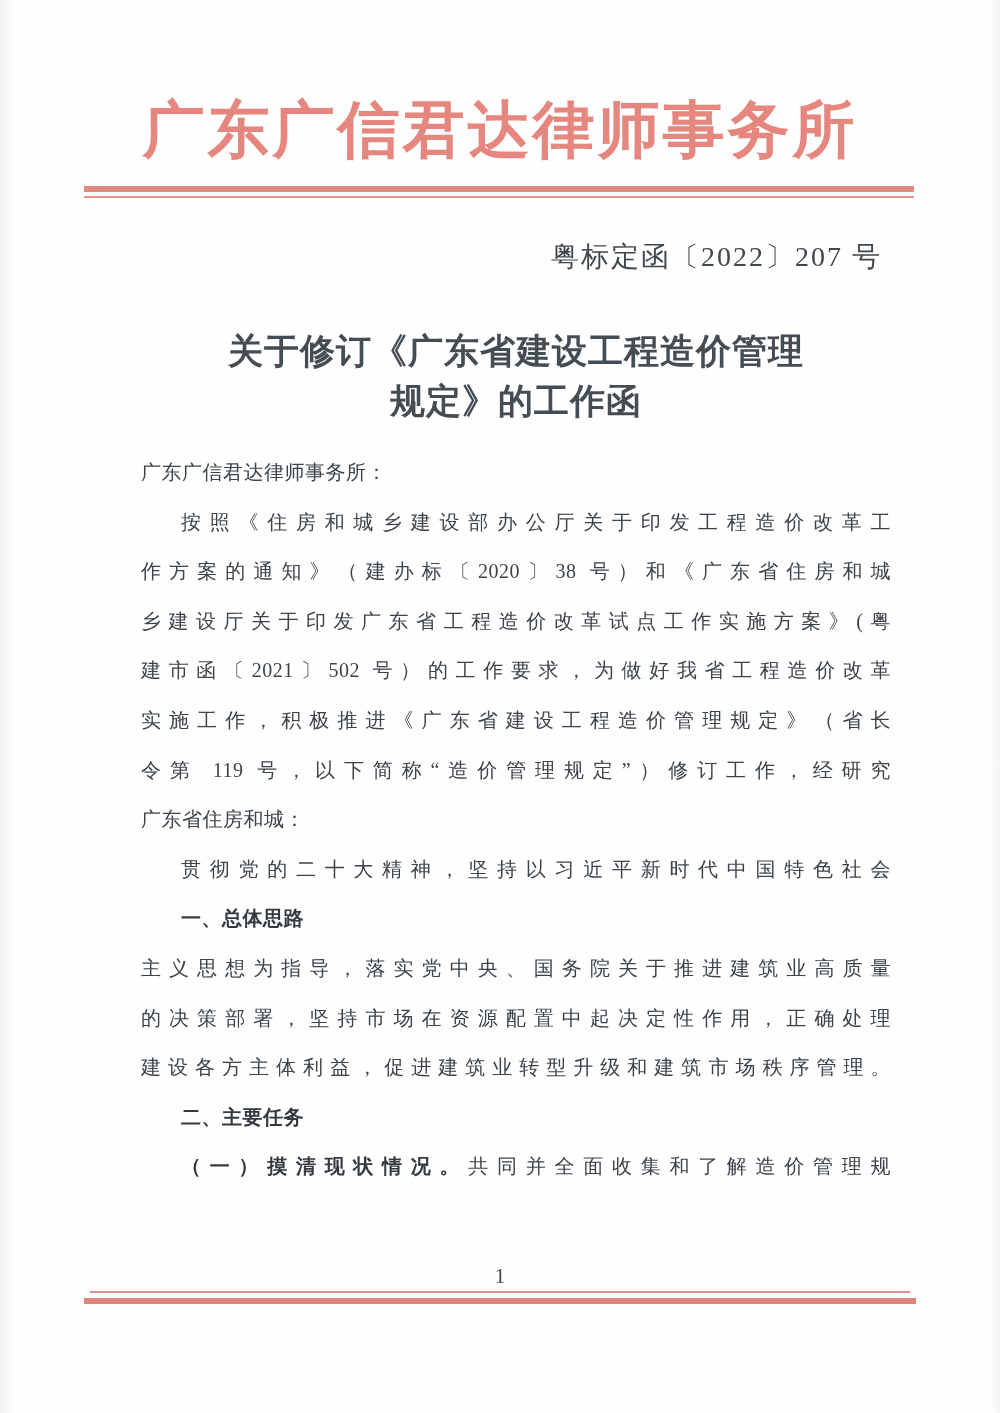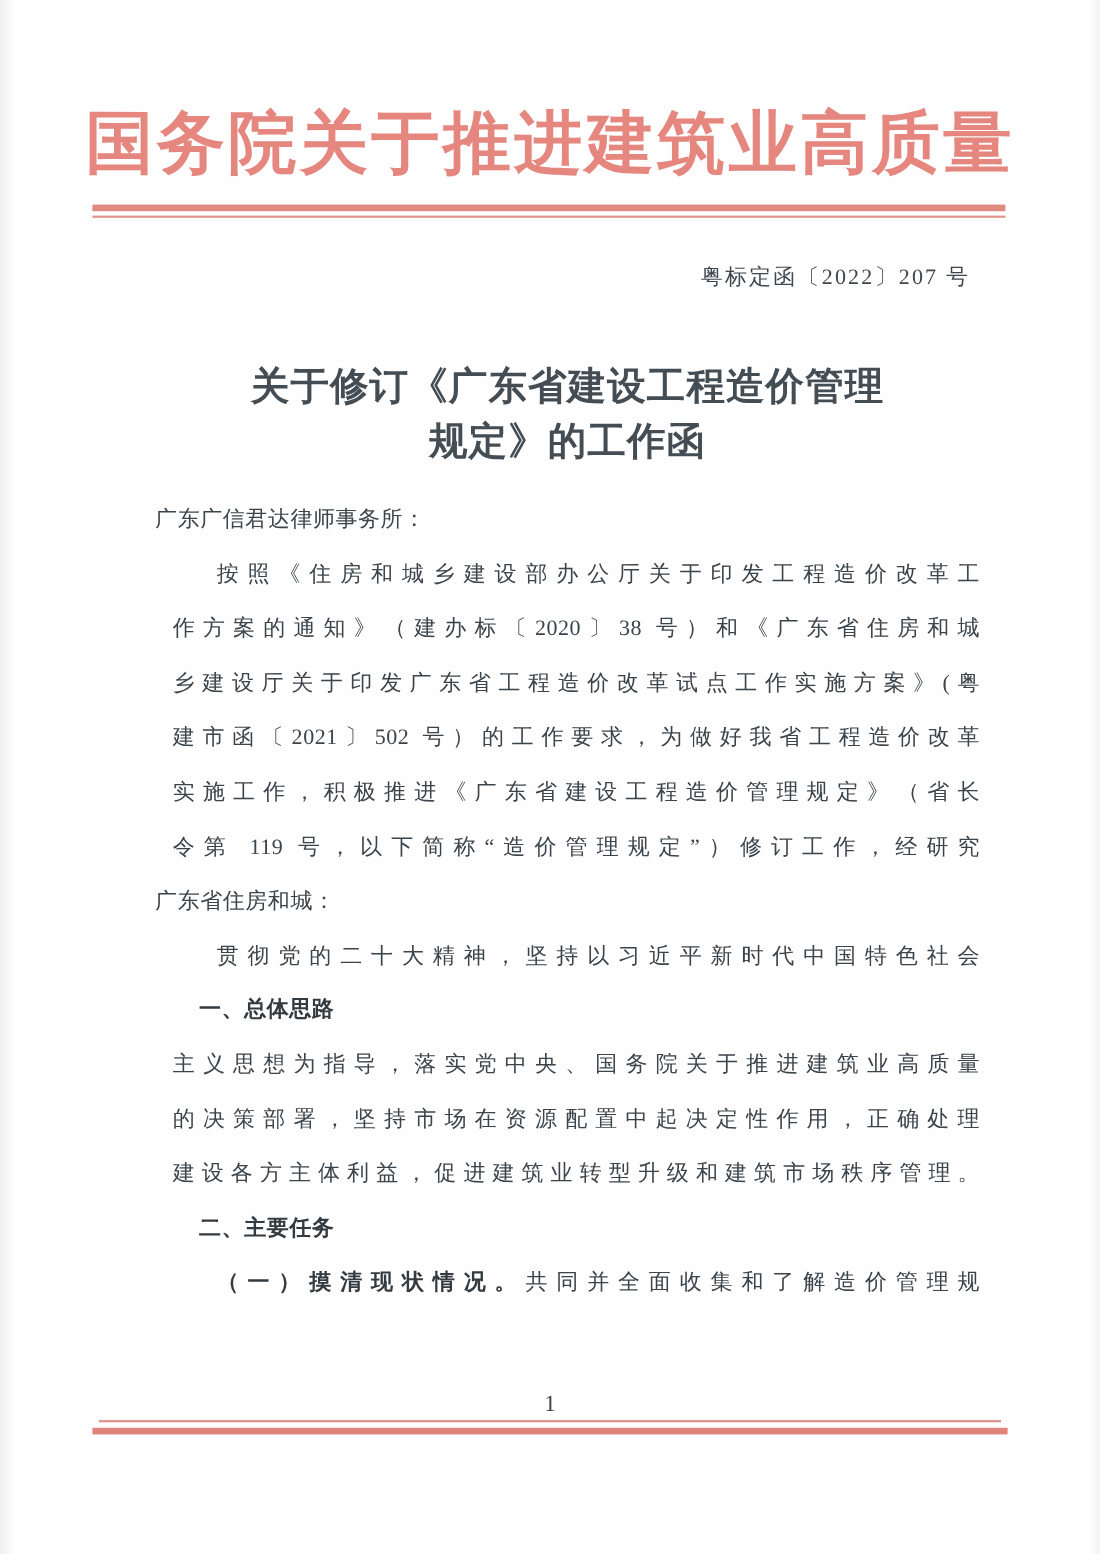--- a/index.html
+++ b/index.html
@@ -60,21 +60,21 @@
   .rule-top .thin {
     margin-top: 4px;
     height: 2px;
     background: #e2938b;
   }
 
   .doc-number {
     position: absolute;
     top: 238px;
     right: 118px;
-    font-size: 20px;
+    font-size: 28px;
     color: #3f474e;
     letter-spacing: 2px;
     white-space: nowrap;
   }
 
   .doc-title {
     position: absolute;
     top: 311px;
     left: 0;
     width: 100%;
@@ -97,21 +97,20 @@
     color: #3c444b;
     letter-spacing: 0.5px;
   }
   .bline {
     white-space: nowrap;
     overflow: hidden;
     text-align: justify;
   }
   .bline.jfull {
     text-align-last: justify;
-    margin-left: 16px;
   }
   .bline.indent {
     text-indent: 2em;
   }
   .bline.heading {
     font-family: "Liberation Sans", "DejaVu Sans", sans-serif;
     font-weight: bold;
     color: #333a40;
   }
   .lead-bold {
@@ -147,21 +146,21 @@
     height: 6px;
     background: #df837b;
     z-index: 1;
   }
 </style>
 </head>
 <body>
 
 <div class="page">
 
-  <div class="letterhead">国务院关于推进建筑业高质量</div>
+  <div class="letterhead">广东广信君达律师事务所</div>
 
   <div class="rule-top">
     <div class="thick"></div>
     <div class="thin"></div>
   </div>
 
   <div class="doc-number">粤标定函〔2022〕207 号</div>
 
   <h1 class="doc-title">
     <span>关于修订《广东省建设工程造价管理</span><br>

